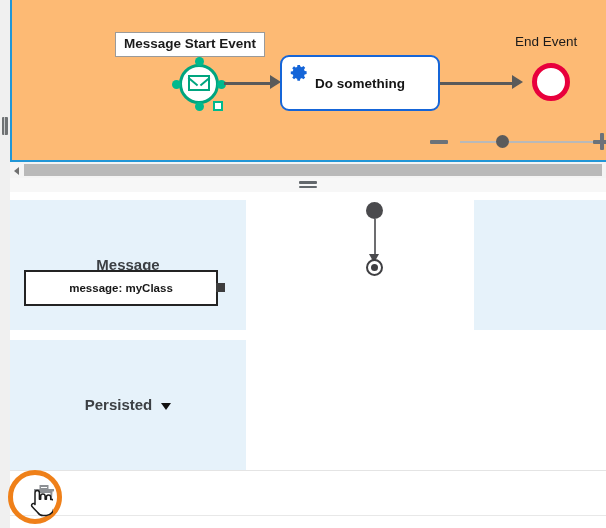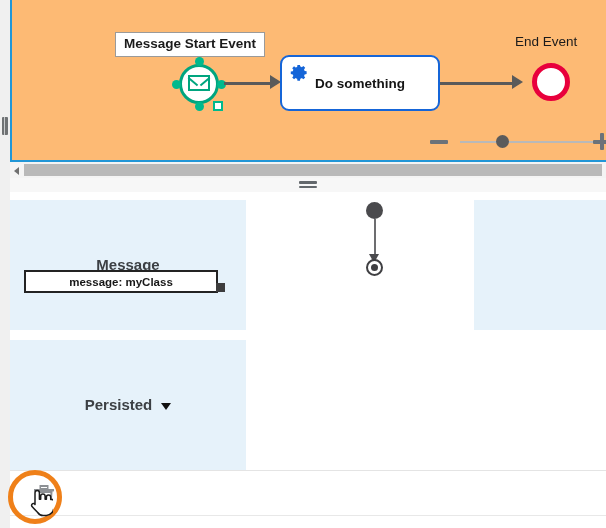--- a/index.html
+++ b/index.html
@@ -262,21 +262,21 @@
   </div>
 
   <div class="hsplit">
     <div class="hsplit-grip"></div>
   </div>
 
   <div class="bottom">
 
     <div class="panel" style="left:0px;top:8px;width:236px;height:130px;">
       <div class="panel-title">Message</div>
-      <div class="msg-box" style="left:14px;top:70px;width:194px;height:23px;">
+      <div class="msg-box" style="left:14px;top:70px;width:194px;height:36px;">
         <div class="msg-box-label">message: myClass</div>
         <div class="msg-handle" style="right:-9px;top:11px;"></div>
       </div>
     </div>
 
     <div class="panel" style="left:0px;top:148px;width:236px;height:145px;">
       <div class="panel-title with-caret">
         <span>Persisted</span><span class="caret"></span>
       </div>
     </div>

